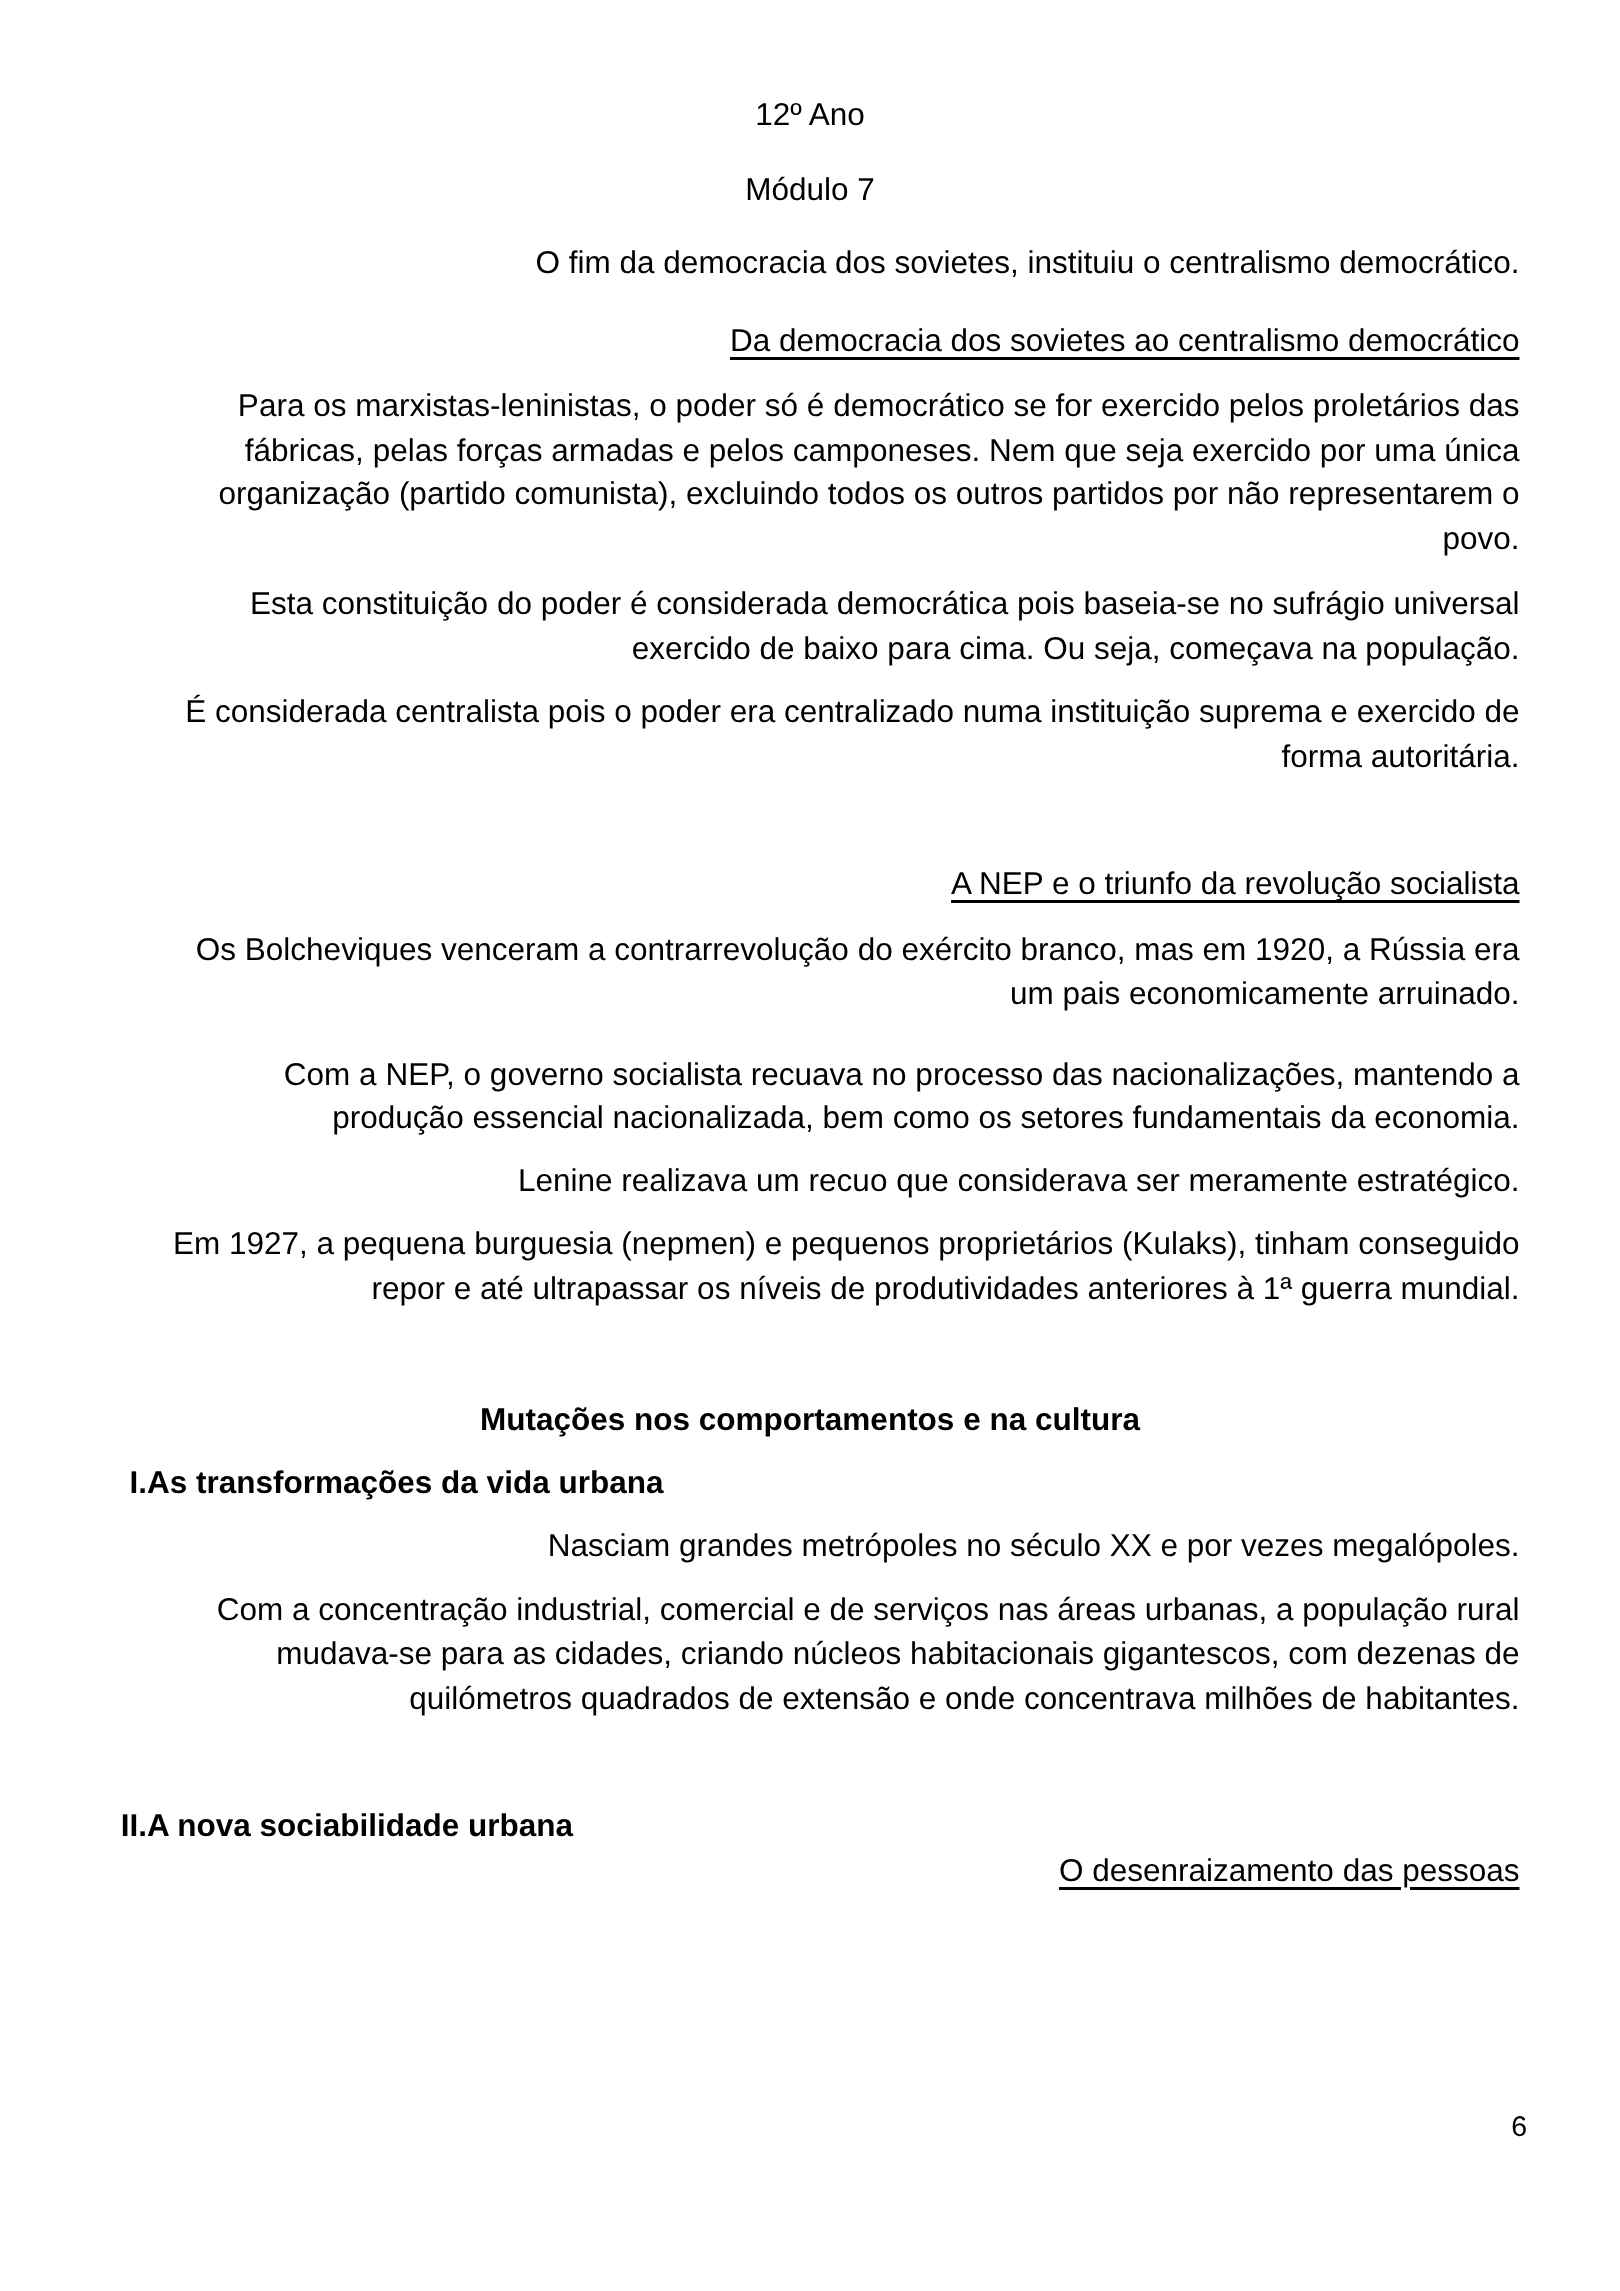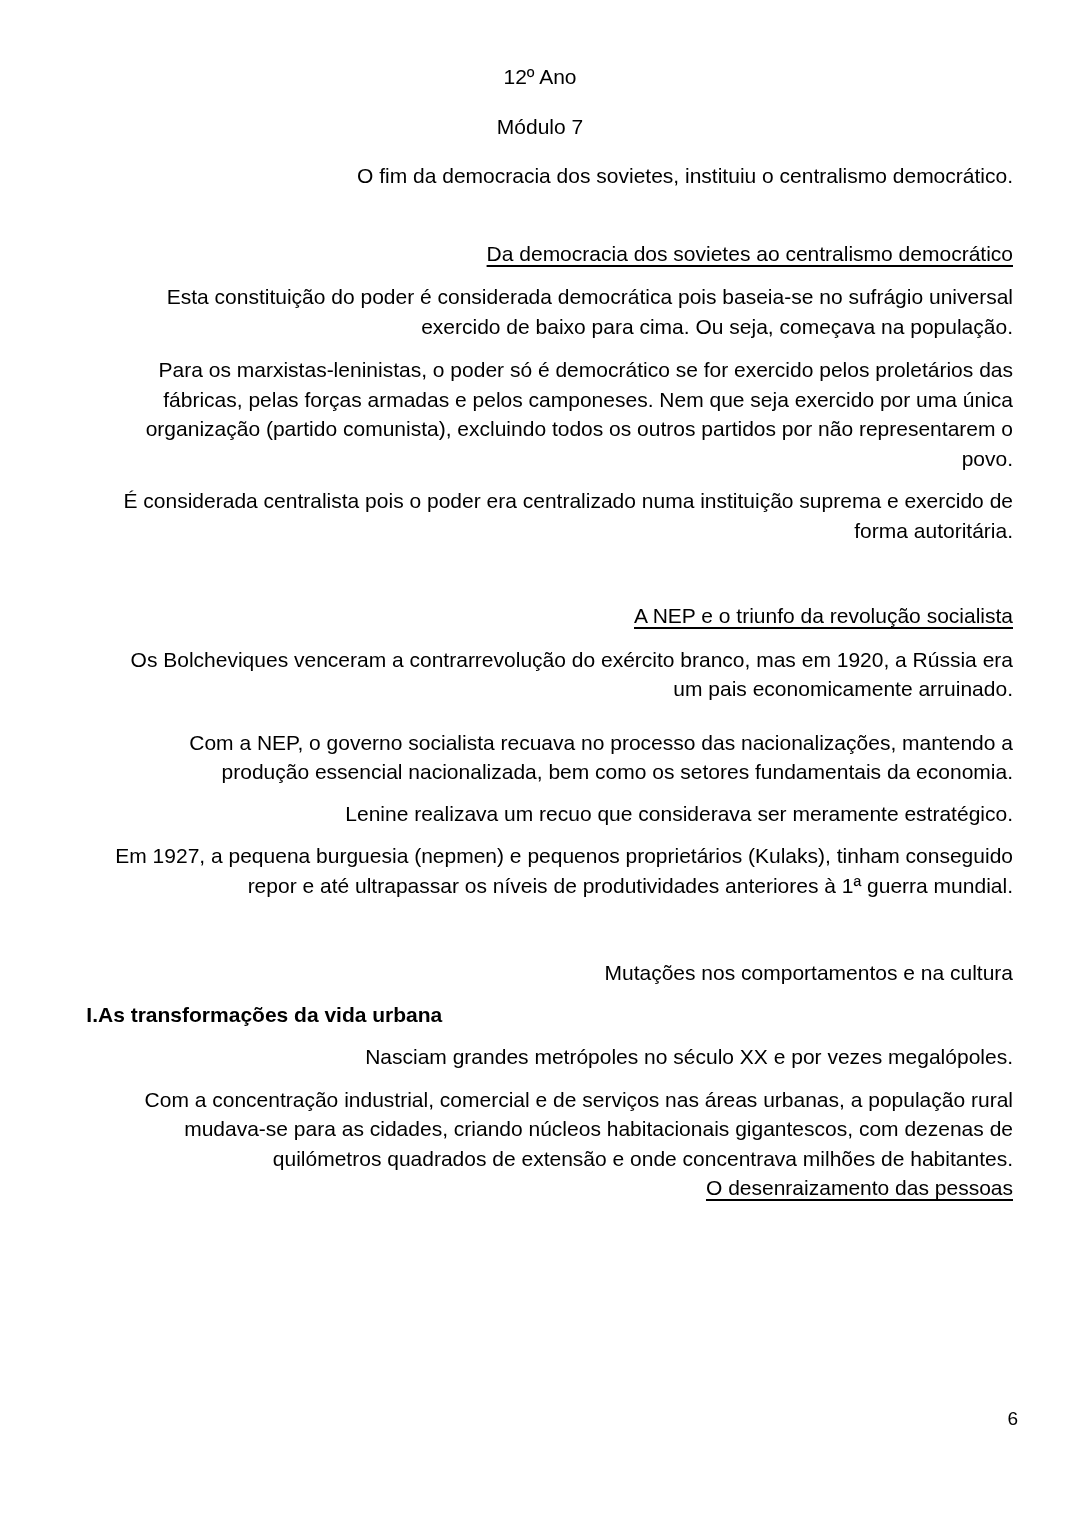--- a/index.html
+++ b/index.html
@@ -27,22 +27,21 @@
     line-height: 29.5px;
     text-align: right;
   }
   .para {
     white-space: pre-line;
   }
   .center {
     text-align: center;
   }
   .bold {
-    font-weight: normal;
-    text-align: right;
+    font-weight: bold;
   }
   .underline {
     text-decoration: underline;
     text-underline-offset: 4px;
     text-decoration-thickness: 2px;
   }
   .num-heading {
     display: flex;
     margin-left: -21px;
     font-weight: bold;
@@ -63,29 +62,29 @@
 <body>
 
 <div class="page">
 
   <div class="tline center" style="margin-top:62px">12º Ano</div>
 
   <div class="tline center" style="margin-top:20px">Módulo 7</div>
 
   <div class="tline para" style="margin-top:20px">O fim da democracia dos sovietes, instituiu o centralismo democrático.</div>
 
-  <div class="tline underline" style="margin-top:48px">Da democracia dos sovietes ao centralismo democrático</div>
-
-  <div class="tline para" style="margin-top:14px">Esta constituição do poder é considerada democrática pois baseia-se no sufrágio universal
-exercido de baixo para cima. Ou seja, começava na população.</div>
+  <div class="tline underline" style="margin-top:22px">Da democracia dos sovietes ao centralismo democrático</div>
 
   <div class="tline para" style="margin-top:14px">Para os marxistas-leninistas, o poder só é democrático se for exercido pelos proletários das
 fábricas, pelas forças armadas e pelos camponeses. Nem que seja exercido por uma única
 organização (partido comunista), excluindo todos os outros partidos por não representarem o
 povo.</div>
+
+  <div class="tline para" style="margin-top:14px">Esta constituição do poder é considerada democrática pois baseia-se no sufrágio universal
+exercido de baixo para cima. Ou seja, começava na população.</div>
 
   <div class="tline para" style="margin-top:13px">É considerada centralista pois o poder era centralizado numa instituição suprema e exercido de
 forma autoritária.</div>
 
 
   <div class="tline underline" style="margin-top:56px">A NEP e o triunfo da revolução socialista</div>
 
   <div class="tline para" style="margin-top:14px">Os Bolcheviques venceram a contrarrevolução do exército branco, mas em 1920, a Rússia era
 um pais economicamente arruinado.</div>
 
@@ -104,18 +103,22 @@
     <span class="num">I.</span>
     <span>As transformações da vida urbana</span>
   </div>
 
   <div class="tline para" style="margin-top:13px">Nasciam grandes metrópoles no século XX e por vezes megalópoles.</div>
 
   <div class="tline para" style="margin-top:13px">Com a concentração industrial, comercial e de serviços nas áreas urbanas, a população rural
 mudava-se para as cidades, criando núcleos habitacionais gigantescos, com dezenas de
 quilómetros quadrados de extensão e onde concentrava milhões de habitantes.</div>
 
+  <div class="tline num-heading" style="margin-top:56px">
+    <span class="num">II.</span>
+    <span>A nova sociabilidade urbana</span>
+  </div>
 
   <div class="tline underline" style="">O desenraizamento das pessoas</div>
 
   <div class="page-number">6</div>
 
 </div>
 
 </body></html>

